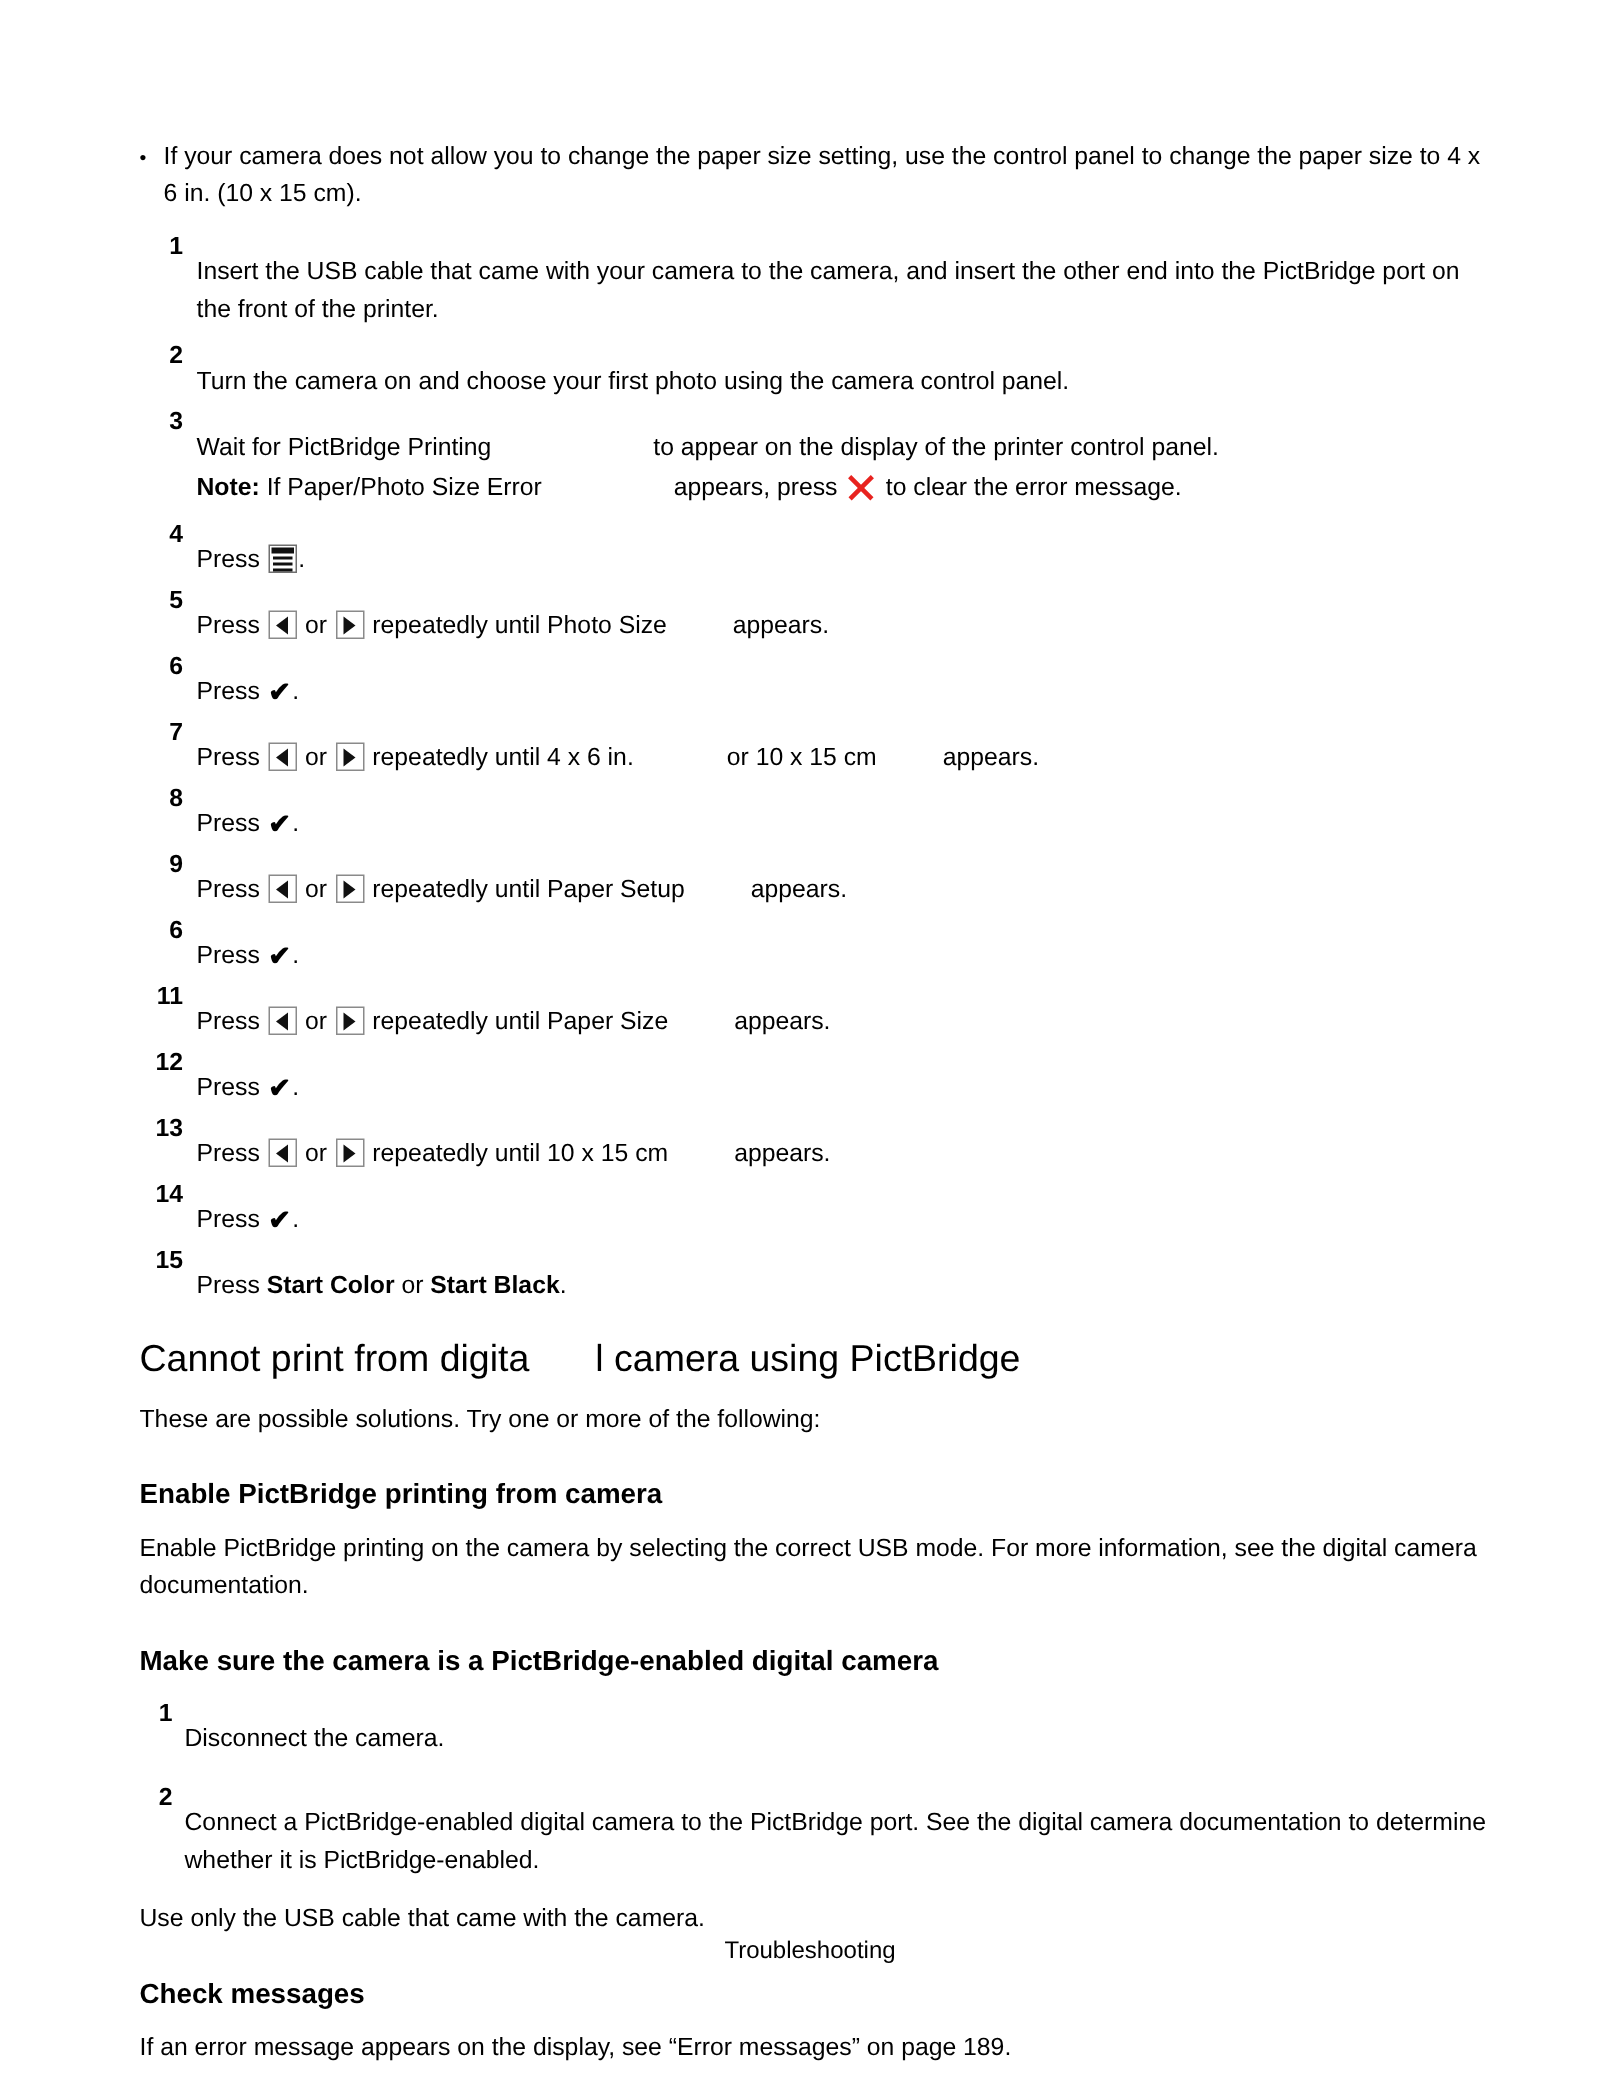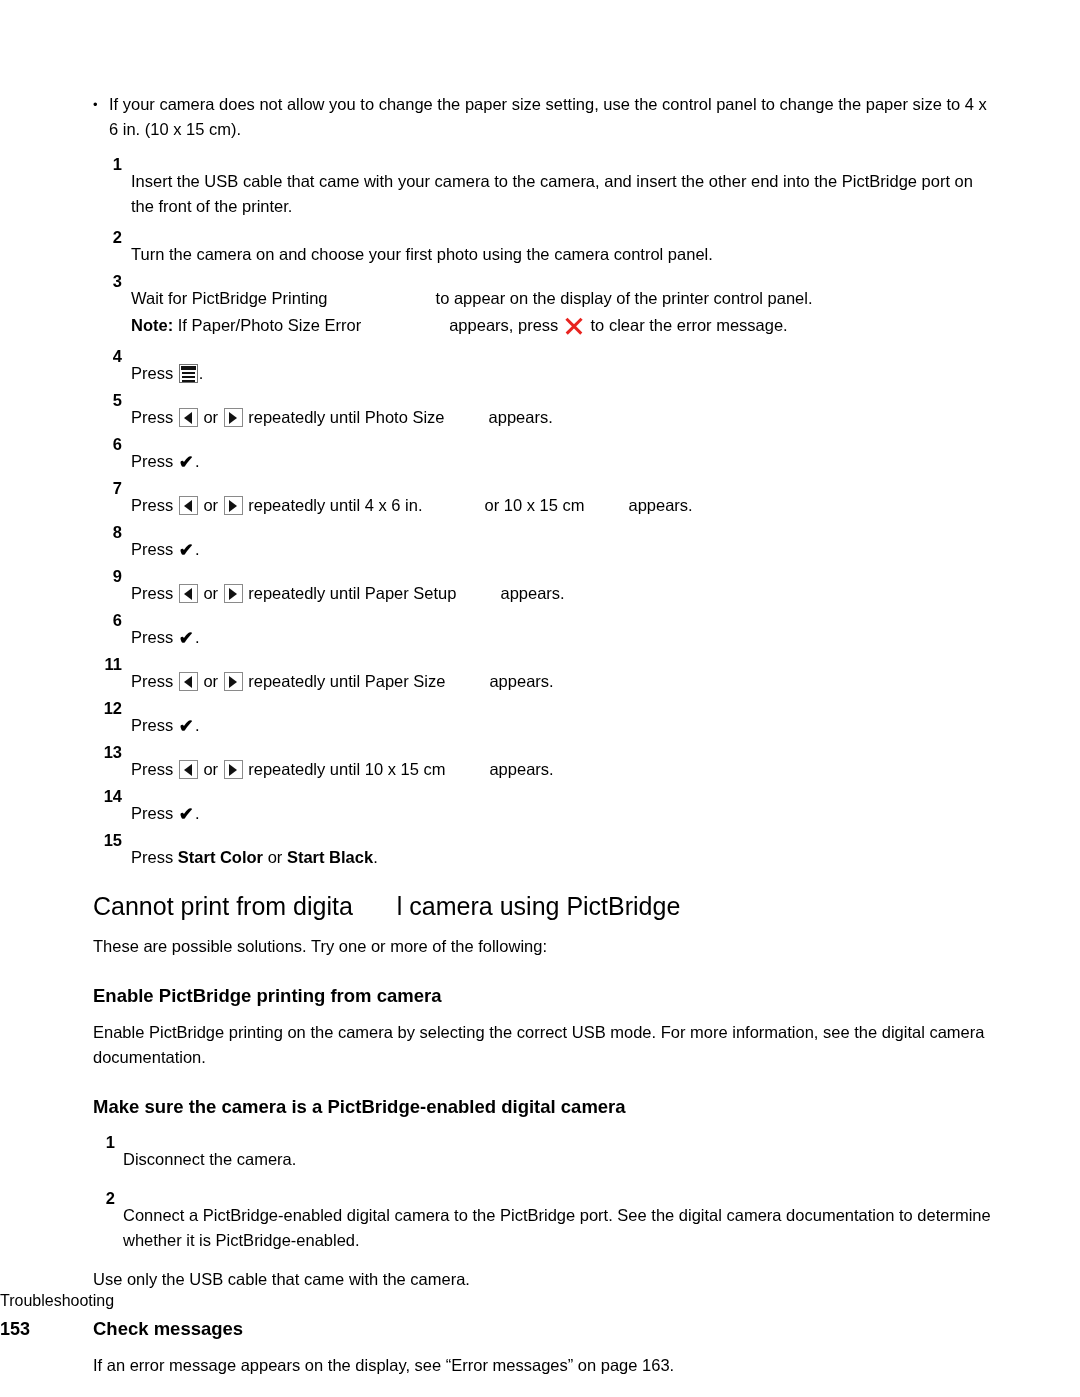--- a/index.html
+++ b/index.html
@@ -211,20 +211,21 @@
   .sublist { margin-top: 12px; }
   .sublist .step-num { flex: 0 0 30px; width: 30px; padding-right: 8px; }
   .sublist .step { margin-bottom: 14px; }
 
   
   .footer {
     position: absolute;
     left: 0;
     right: 0;
     top: 1290px;
+    text-align: center;
   }
   .footer-label {
     font-size: 16px;
     line-height: 22px;
   }
   .footer-page {
     font-size: 18px;
     font-weight: bold;
     line-height: 26px;
     margin-top: 4px;
@@ -367,25 +368,24 @@
       </div>
       <div class="step">
         <span class="step-num">2</span>
         <span class="step-body">Connect a PictBridge-enabled digital camera to the PictBridge port. See the digital camera documentation to determine whether it is PictBridge-enabled.</span>
       </div>
     </div>
 
     <div class="para">Use only the USB cable that came with the camera.</div>
 
     <div class="h3">Check messages</div>
-    <div class="para">If an error message appears on the display, see “Error messages” on page 163.</div>
+    <div class="para">If an error message appears on the display, see “Error messages” on page 189.</div>
 
     <div class="h1">Copy troubleshooting</div>
     <div class="h2">Copier paper not respond</div>
     <div class="para">These are possible solutions. Try one or more of the following:</div>
 
   </div>
 
   <div class="footer">
     <div class="footer-label">Troubleshooting</div>
-    <div class="footer-page">153</div>
   </div>
 </div>
 
 </body></html>

